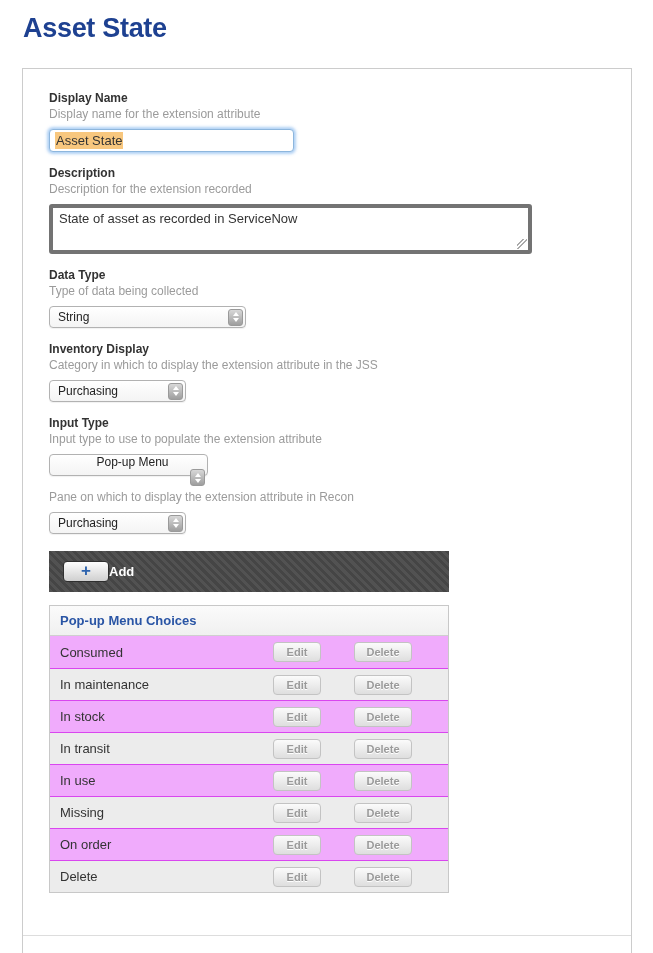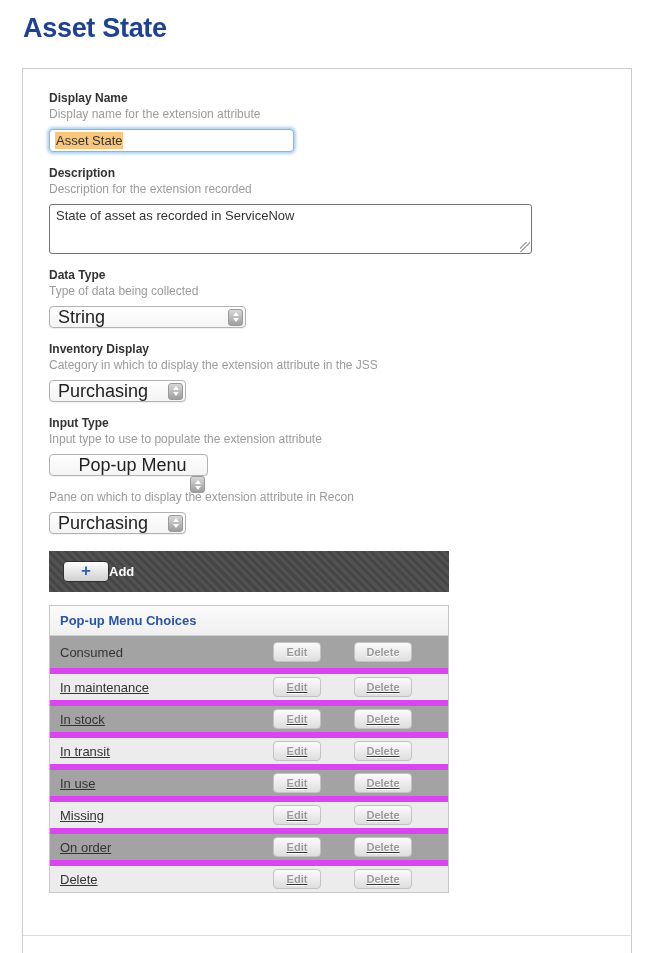--- a/index.html
+++ b/index.html
@@ -34,38 +34,38 @@
     box-shadow: 0 0 3px 2px rgba(110,170,235,.55);
     display: flex; align-items: center;
     padding: 0 5px; font-size: 13px;
   }
   .sel-highlight { background: #f8c77e; padding: 1px 1px; }
 
   
   .textarea-box {
     width: 483px; height: 50px;
     background: #fff;
-    border: 1px solid #737373; border-radius: 3px;
+    border: 4px solid #737373; border-radius: 3px;
     padding: 3px 6px; font-size: 13px; line-height: 16px;
     position: relative;
   }
   .resize-handle {
     position: absolute; right: 1px; bottom: 1px;
     width: 10px; height: 10px;
     background:
       linear-gradient(135deg, transparent 0 4px, #aaa 4px 5px, transparent 5px 7px, #aaa 7px 8px, transparent 8px);
   }
 
   
   .select-box {
     height: 22px;
     background: linear-gradient(#ffffff, #f4f4f4);
     border: 1px solid #b2b2b2; border-radius: 4px;
     display: flex; align-items: center;
-    padding-left: 8px; font-size: 18px; color: #222;
+    padding-left: 8px; font-size: 12px; color: #222;
     box-shadow: 0 1px 1px rgba(0,0,0,.06);
   }
   .stepper {
     margin-left: auto; margin-right: 2px;
     width: 15px; height: 17px; border-radius: 3px;
     background: linear-gradient(#d8d8d8, #9e9e9e);
     border: 1px solid #9a9a9a;
     display: flex; flex-direction: column; align-items: center; justify-content: center;
     gap: 2px; flex: none;
   }
@@ -102,23 +102,23 @@
   }
   .choices-header {
     background: linear-gradient(#fbfbfb, #f0f0f0);
     border-bottom: 1px solid #cfcfcf;
     padding: 7px 10px 7px;
     color: #2a55a5; font-weight: bold; font-size: 13px;
   }
   .choices-row {
     height: 32px; display: flex; align-items: center;
     padding-left: 10px; font-size: 13px; color: #333;
-    background: #a3a3a3;
-  }
-  .choices-row + .choices-row { border-top: 6px solid #d946ef; text-decoration: underline; }
+    background: #f0abfc;
+  }
+  .choices-row + .choices-row { border-top: 1px solid #d946ef; }
   .choices-row:nth-child(even) { background: #ececec; }
   .row-label { flex: 1; }
   .btn-sm {
     height: 20px; border-radius: 4px;
     background: linear-gradient(#fbfbfb, #dedede);
     border: 1px solid #c3c3c3;
     color: #9a9a9a; font-weight: bold; font-size: 11px;
     display: flex; align-items: center; justify-content: center;
     text-shadow: 0 1px 0 #fff; cursor: pointer;
   }

